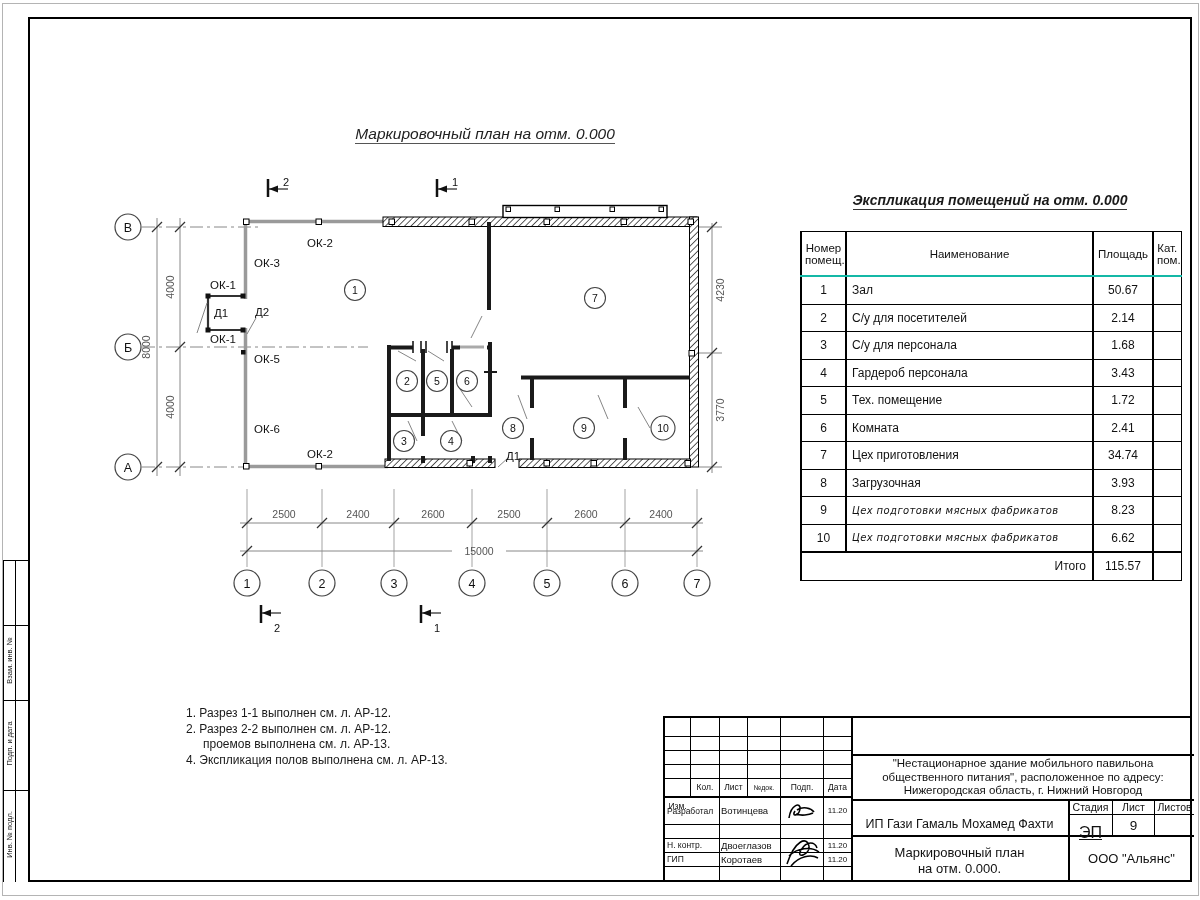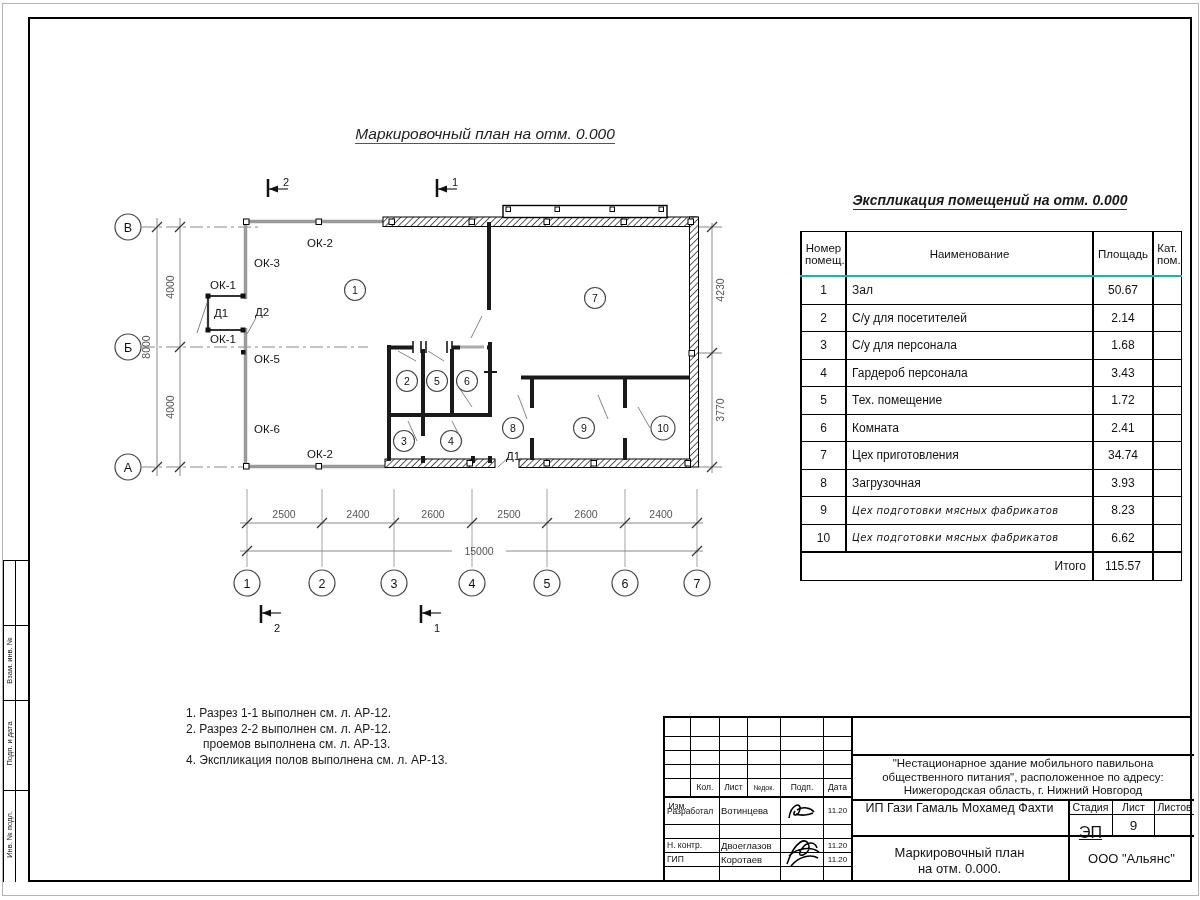--- a/index.html
+++ b/index.html
@@ -451,21 +451,21 @@
   <svg style="position:absolute;left:116px;top:78px;" width="42" height="76" viewBox="0 0 42 76">
     <path d="M8,22 C10,8 20,6 19,13 C18,20 10,21 14,15 M16,14 C22,10 30,12 33,16 M15,18 C20,20 28,19 32,17" fill="none" stroke="#000" stroke-width="1.6"></path>
     <path d="M6,68 C14,44 26,40 28,50 C30,58 14,64 20,54 C26,44 34,46 36,52 M8,60 C16,52 30,50 38,56 M10,70 C18,60 30,58 37,62" fill="none" stroke="#000" stroke-width="1.5"></path>
   </svg>
 
   <div style="position:absolute;left:188px;top:39px;width:340px;height:41px;font-size:11.5px;line-height:13.5px;text-align:center;">
     <div>"Нестационарное здание мобильного павильона</div>
     <div>общественного питания", расположенное по адресу:</div>
     <div>Нижегородская область, г. Нижний Новгород</div>
   </div>
-  <div class="cell" style="left:188px;top:73px;width:213px;height:33px;font-size:12.5px;text-align:center;">ИП Гази Гамаль Мохамед Фахти</div>
+  <div class="cell" style="left:188px;top:89px;width:213px;height:33px;font-size:12.5px;text-align:center;">ИП Гази Гамаль Мохамед Фахти</div>
   <div class="cell" style="left:404px;top:81px;width:43px;height:15px;font-size:10.5px;">Стадия</div>
   <div class="cell" style="left:448px;top:81px;width:41px;height:15px;font-size:10.5px;">Лист</div>
   <div class="cell" style="left:490px;top:81px;width:39px;height:15px;font-size:10.5px;">Листов</div>
   <div class="cell" style="left:404px;top:105px;width:43px;height:20px;font-size:16px;text-decoration:underline;">ЭП</div>
   <div class="cell" style="left:448px;top:97px;width:41px;height:20px;font-size:13.5px;">9</div>
   <div class="cell" style="left:490px;top:97px;width:39px;height:20px;"></div>
   <div style="position:absolute;left:188px;top:124px;width:213px;height:38px;font-size:13px;line-height:16px;text-align:center;display:flex;flex-direction:column;justify-content:center;">
     <div>Маркировочный план</div>
     <div>на отм. 0.000.</div>
   </div>

